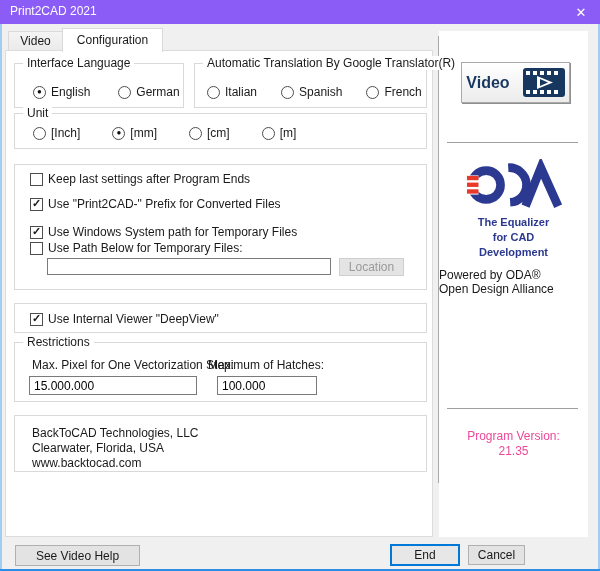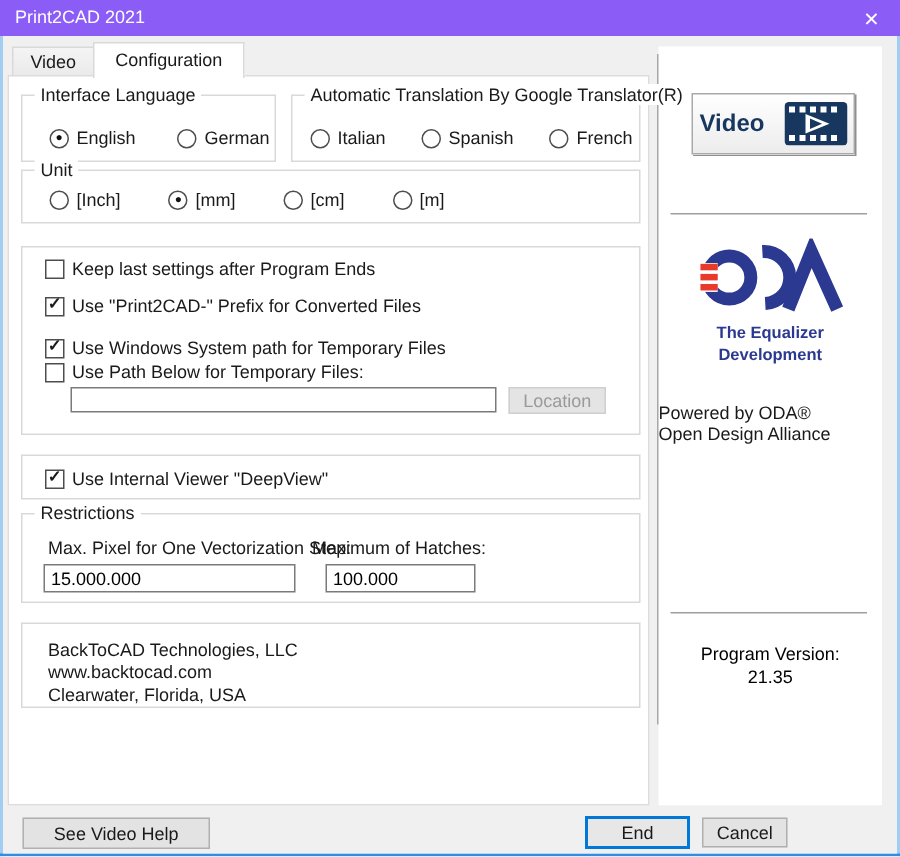--- a/index.html
+++ b/index.html
@@ -54,21 +54,21 @@
   .right-panel{position:absolute; left:439px; top:31px; width:149px; height:506px; background:#fff;}
   .video-btn{position:absolute; left:22px; top:31px; width:109px; height:41px; background:linear-gradient(#ffffff,#ececec);
              border:1px solid #a9a9a9; box-shadow:1px 1px 0 #8f8f8f; box-sizing:border-box; cursor:pointer;
              display:flex; align-items:center; justify-content:center; gap:13px;}
   .video-label{color:#17375e; font-weight:bold; font-size:16px;}
   .hline{position:absolute; left:8px; width:131px; height:1px; background:#9f9f9f;}
   .oda-logo{position:absolute; top:128px; left:50%; transform:translateX(-50%);}
   .tagline{position:absolute; top:184px; left:0; width:100%; text-align:center; color:#2b3990; font-weight:bold;
            font-size:11px; line-height:15px;}
   .powered{position:absolute; top:237px; left:0; width:100%; text-align:left; font-size:12px; line-height:14px; color:#1a1a1a;}
-  .version{position:absolute; top:398px; left:0; width:100%; text-align:center; font-size:12px; line-height:15px; color:#000000;}
+  .version{position:absolute; top:398px; left:0; width:100%; text-align:center; font-size:12px; line-height:15px; color:#ec4899;}
 
   
   .footer{position:absolute; left:2px; right:2px; top:537px; height:32px; background:#f0f0f0;}
 
   .label-static{white-space:nowrap;}
   .company-lines{position:absolute; left:17px; top:10px; line-height:15px;}
 </style>
 </head>
 <body>
 
@@ -202,22 +202,22 @@
       <span class="group-title">Restrictions</span>
       <span class="label-static" style="position:absolute; left:17px; top:15px;">Max. Pixel for One Vectorization Step:</span>
       <span class="label-static" style="position:absolute; left:193px; top:15px;">Maximum of Hatches:</span>
       <input class="textbox" style="left: 14px; top: 33px; width: 168px; height: 19px;" value="15.000.000">
       <input class="textbox" style="left: 202px; top: 33px; width: 100px; height: 19px;" value="100.000">
     </div>
 
     <div class="group" style="left:8px; top:364px; width:413px; height:57px;">
       <div class="company-lines">
         <div>BackToCAD Technologies, LLC</div>
+        <div>Clearwater, Florida, USA</div>
         <div>www.backtocad.com</div>
-        <div>Clearwater, Florida, USA</div>
       </div>
     </div>
 
   </div>
 
   <div class="vsep"></div>
   <div class="right-panel">
 
     <div class="video-btn">
       <span class="video-label">Video</span>
@@ -247,20 +247,21 @@
       <rect x="0" y="16" width="13" height="20" fill="#ffffff"></rect>
       <rect x="1" y="16.5" width="12" height="4.5" fill="#e8392a"></rect>
       <rect x="1" y="23.5" width="12" height="4.5" fill="#e8392a"></rect>
       <rect x="1" y="30.5" width="12" height="4.5" fill="#e8392a"></rect>
       <path d="M44 8 a18 18 0 0 1 2 36" fill="none" stroke="#2b3990" stroke-width="9"></path>
       <path d="M62 48 L78 8 L96 48" fill="none" stroke="#2b3990" stroke-width="9" stroke-linejoin="miter"></path>
     </svg>
 
     <div class="tagline">
       <div>The Equalizer</div>
+      <div>for CAD</div>
       <div>Development</div>
     </div>
 
     <div class="powered">
       <div>Powered by ODA®</div>
       <div>Open Design Alliance</div>
     </div>
 
     <div class="hline" style="top:377px;"></div>
 

